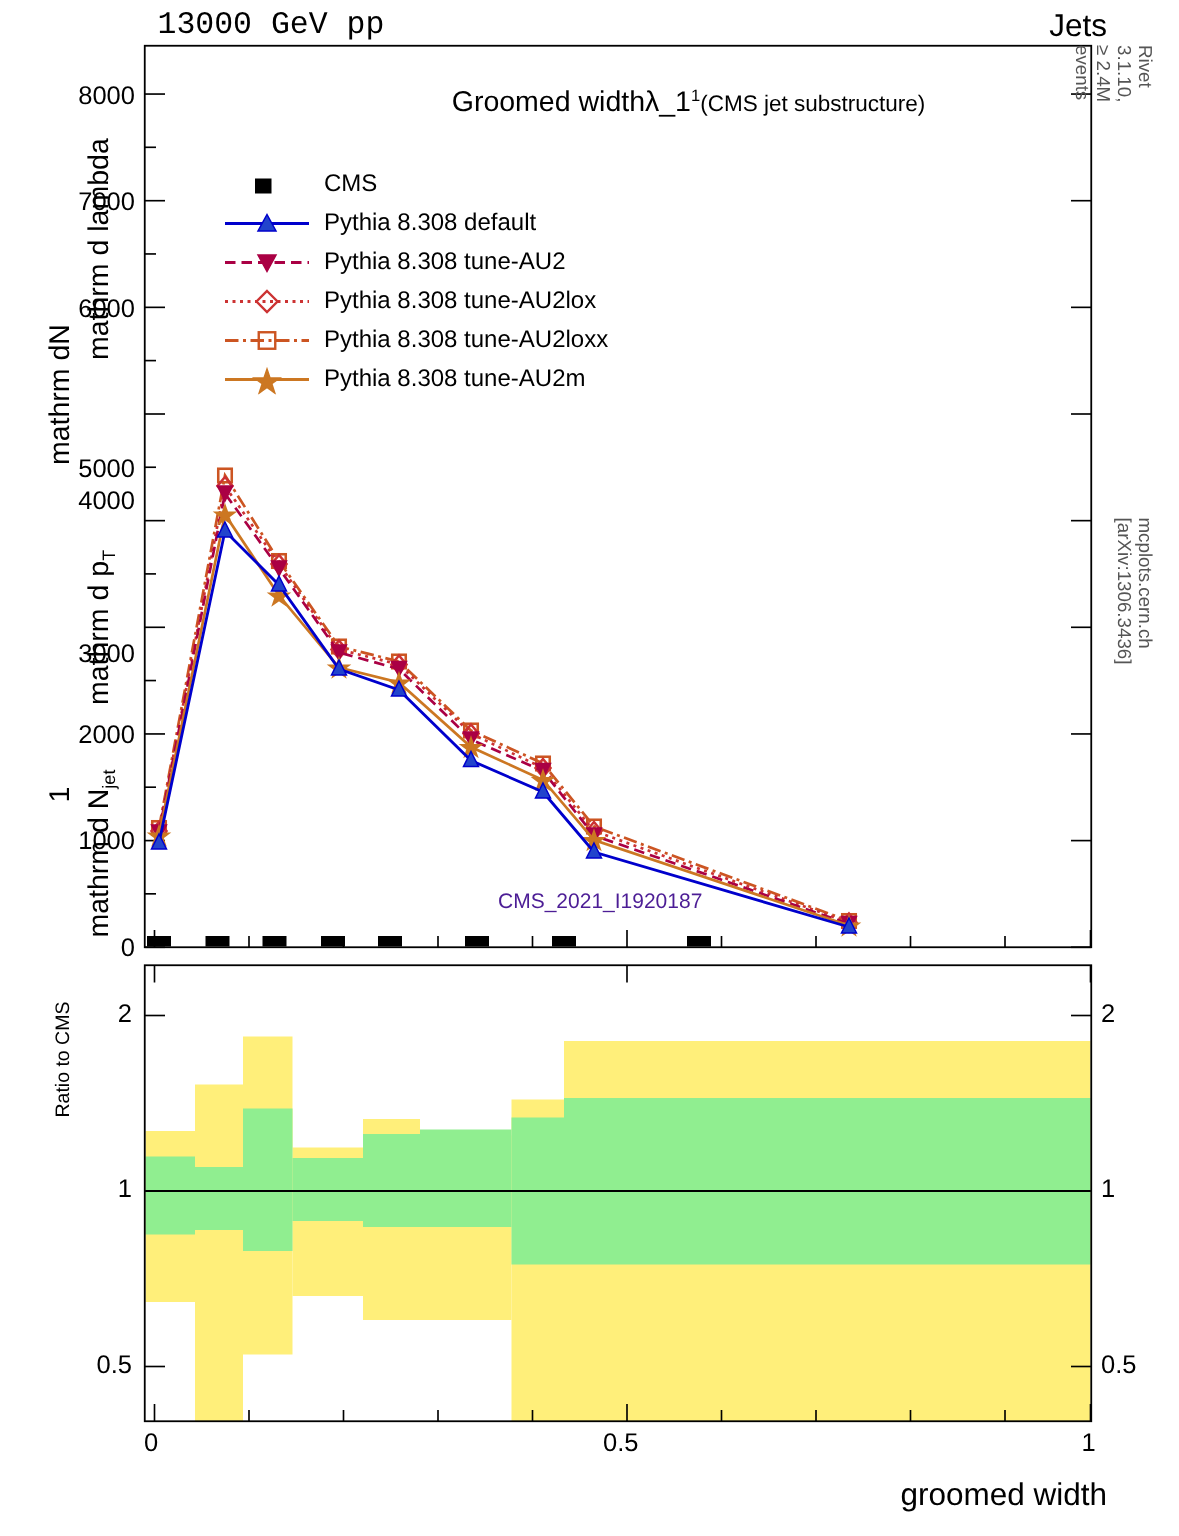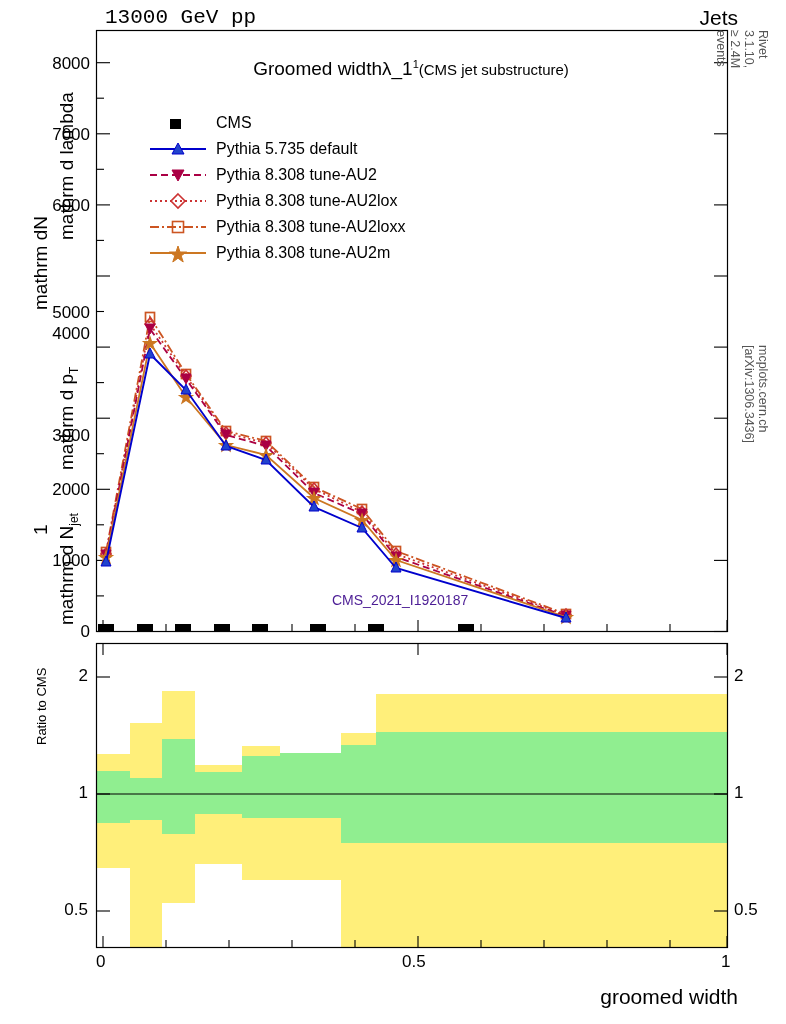--- a/index.html
+++ b/index.html
@@ -1,21 +1,21 @@
 <!DOCTYPE html>
 <html><head>
 <meta charset="utf-8">
 <style>
   html,body{margin:0;padding:0;background:#ffffff;}
   body{width:786px;height:1024px;font-family:"Liberation Sans",sans-serif;color:#000;position:relative;overflow:hidden;}
   #root{position:absolute;left:0;top:0;width:786px;height:1024px;}
   .txt{position:absolute;white-space:nowrap;}
   .hdr-left{left:105px;top:6px;font-size:21px;font-family:Liberation Mono, monospace;}
   .hdr-right{right:48px;top:6px;font-size:21px;}
-  .plot-title{position:absolute;left:96px;top:58px;width:630px;text-align:center;font-size:19px;}
+  .plot-title{position:absolute;left:96px;top:58px;width:630px;text-align:center;font-size:19px;padding-left:48px;}
   .plot-title .sub{font-size:15px;}
   .sup{font-size:11px;vertical-align:super;}
   .legend{position:absolute;left:148px;top:110px;font-size:16px;}
   .legrow{height:26px;display:flex;align-items:center;}
   .legmark{width:60px;height:20px;position:relative;margin-right:8px;}
   .leglabel{display:inline-block;}
   .watermark{position:absolute;left:332px;top:592px;font-size:14px;color:#4c1d95;}
   .axis-label-x{position:absolute;right:48px;top:985px;font-size:21px;}
   .ratio-ylabel{position:absolute;left:34px;top:745px;font-size:13px;transform:rotate(-90deg);transform-origin:0 0;}
   .ticklbl{position:absolute;font-size:17px;}
@@ -274,21 +274,21 @@
       </span>
       <span class="leglabel">CMS</span>
     </div>
     <div class="legrow">
       <span class="legmark">
         <svg width="60" height="20">
             <line x1="2" y1="10" x2="58" y2="10" stroke="#0000cc" stroke-width="2"></line>
             <polygon points="30,4 36,15 24,15" fill="#2244cc" stroke="#0000cc"></polygon>
           </svg>
       </span>
-      <span class="leglabel">Pythia 5.735 default</span>
+      <span class="leglabel">Pythia 8.308 default</span>
     </div>
     <div class="legrow">
       <span class="legmark">
         <svg width="60" height="20">
             <line x1="2" y1="10" x2="58" y2="10" stroke="#aa0044" stroke-width="2" stroke-dasharray="7,4"></line>
             <polygon points="24,5 36,5 30,16" fill="#aa0044" stroke="#aa0044"></polygon>
           </svg>
       </span>
       <span class="leglabel">Pythia 8.308 tune-AU2</span>
     </div>

